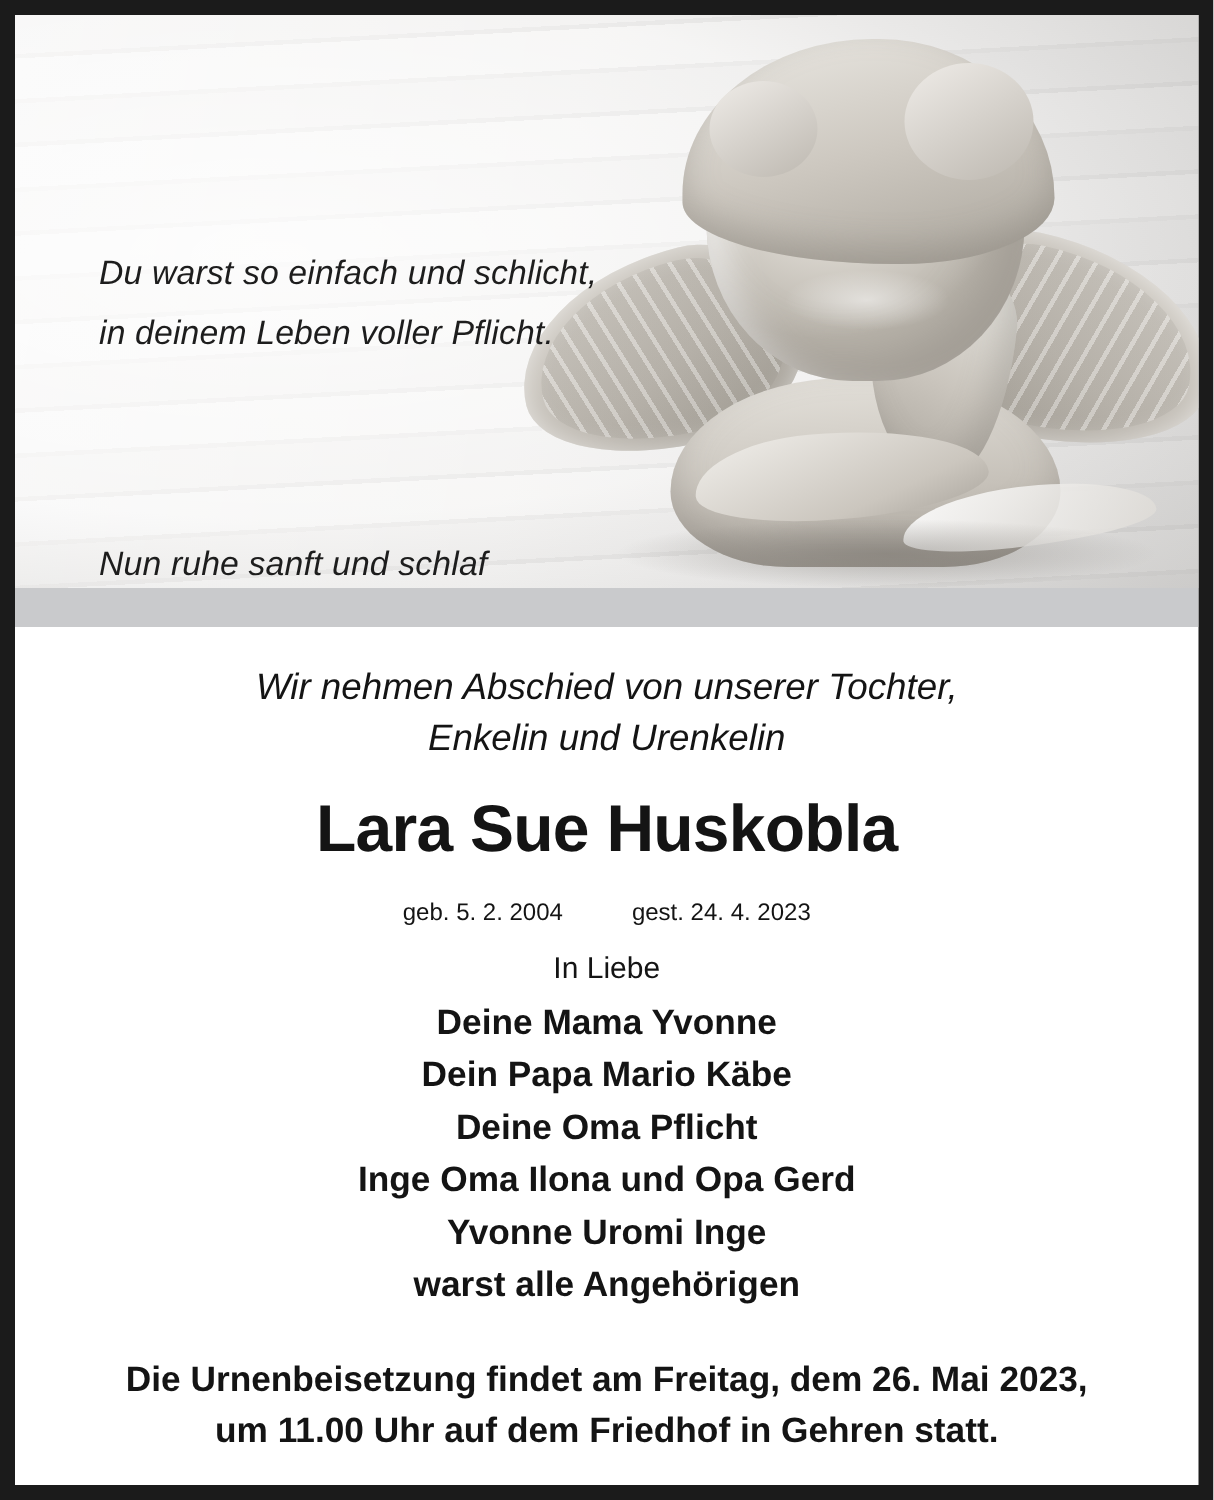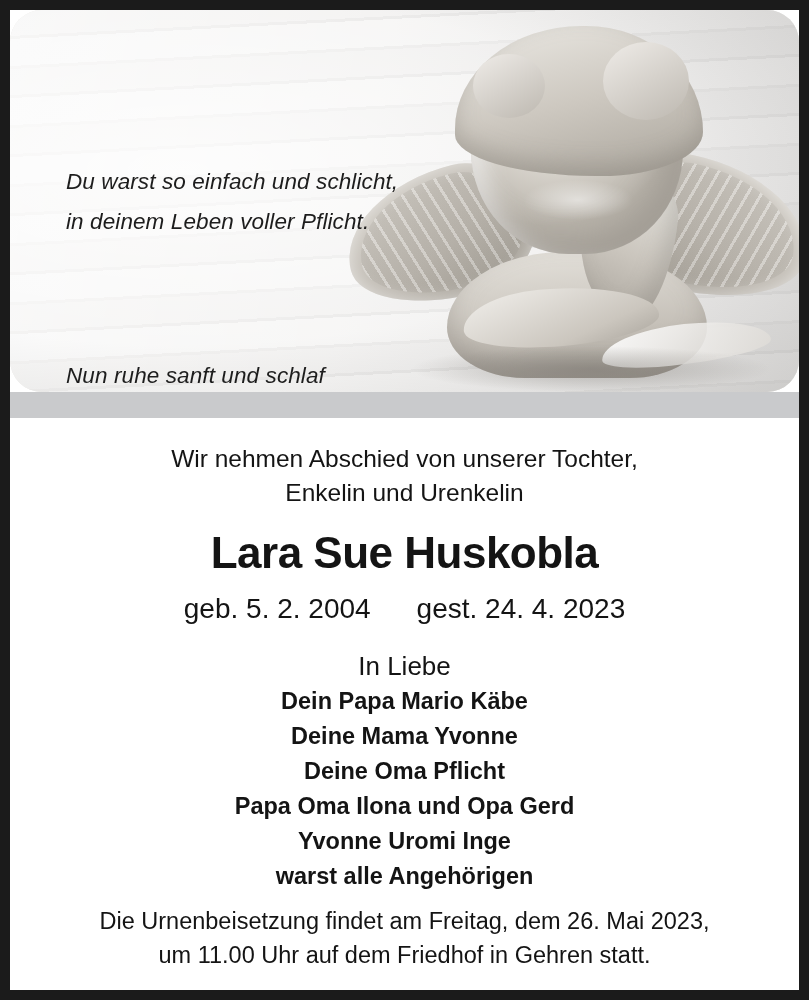--- a/index.html
+++ b/index.html
@@ -19,21 +19,20 @@
     border: 10px solid #1b1b1b;
     overflow: hidden;
   }
   
   .hero {
     position: relative;
     width: 100%;
     height: 382px;
     overflow: hidden;
     background: #e9e7e3;
-    border-radius: 32px;
   }
   .hero-bg {
     position: absolute;
     inset: 0;
     background:
       linear-gradient(100deg, rgba(255,255,255,0.55) 0%, rgba(255,255,255,0.15) 45%, rgba(200,196,190,0.35) 100%),
       repeating-linear-gradient(177deg,
         #efece7 0px, #efece7 26px,
         #e4e0da 26px, #e4e0da 29px,
         #f4f2ee 29px, #f4f2ee 56px,
@@ -206,51 +205,53 @@
   
   .body {
     padding: 24px 18px 0 18px;
     text-align: center;
     color: #141414;
   }
   .intro {
     font-size: 24.5px;
     line-height: 34px;
     margin: 0 0 10px 0;
+    font-style: italic;
   }
   .name {
     font-size: 44px;
     font-weight: 700;
     letter-spacing: -0.5px;
     line-height: 66px;
     margin: 2px 0 6px 0;
   }
   .dates {
-    font-size: 28px;
+    font-size: 16px;
     line-height: 34px;
-    margin-bottom: 24px;
+    margin-bottom: 4px;
   }
   .dates .gap {
     display: inline-block;
     width: 46px;
   }
   .in-liebe {
-    font-size: 26px;
+    font-size: 20px;
     line-height: 33px;
     margin-bottom: 1px;
   }
   .family {
     font-size: 23.5px;
     font-weight: 700;
     line-height: 35px;
   }
   .funeral {
     font-size: 23.5px;
     line-height: 34px;
-    margin-top: 10px;
+    margin-top: 28px;
+    font-weight: bold;
   }
 </style>
 </head>
 <body>
 
 <div class="obituary">
 
   <div class="hero">
     <div class="hero-bg"></div>
     <div class="hero-vignette"></div>
@@ -287,24 +288,24 @@
 
     <div class="name">Lara Sue Huskobla</div>
 
     <div class="dates">
       <span>geb. 5. 2. 2004</span><span class="gap"></span><span>gest. 24. 4. 2023</span>
     </div>
 
     <div class="in-liebe">In Liebe</div>
 
     <div class="family">
+      <div>Deine Mama Yvonne</div>
       <div>Dein Papa Mario Käbe</div>
-      <div>Deine Mama Yvonne</div>
       <div>Deine Oma Pflicht</div>
-      <div>Papa Oma Ilona und Opa Gerd</div>
+      <div>Inge Oma Ilona und Opa Gerd</div>
       <div>Yvonne Uromi Inge</div>
       <div>warst alle Angehörigen</div>
     </div>
 
     <div class="funeral" style="white-space: pre-line;">Die Urnenbeisetzung findet am Freitag, dem 26. Mai 2023,
 um 11.00 Uhr auf dem Friedhof in Gehren statt.</div>
   </div>
 
 </div>
 

